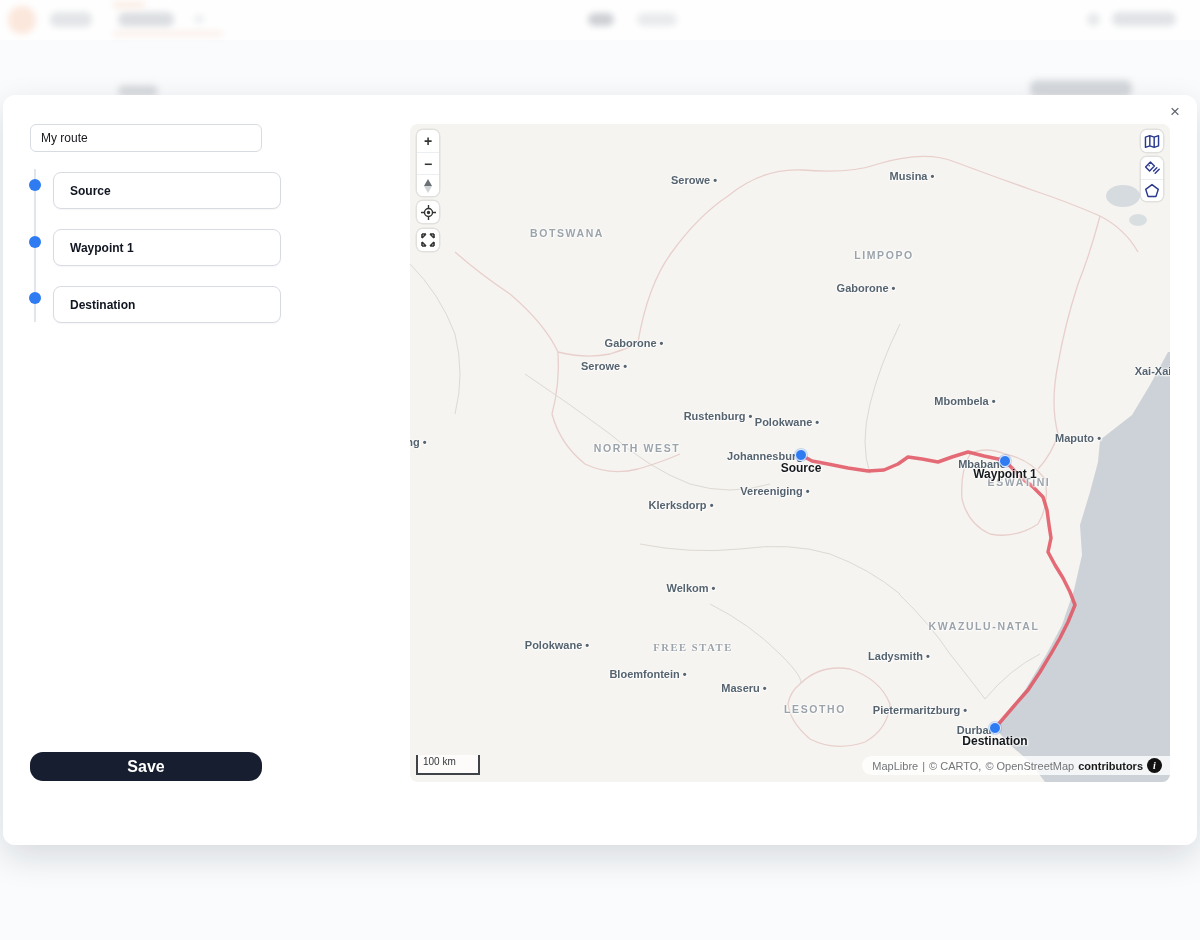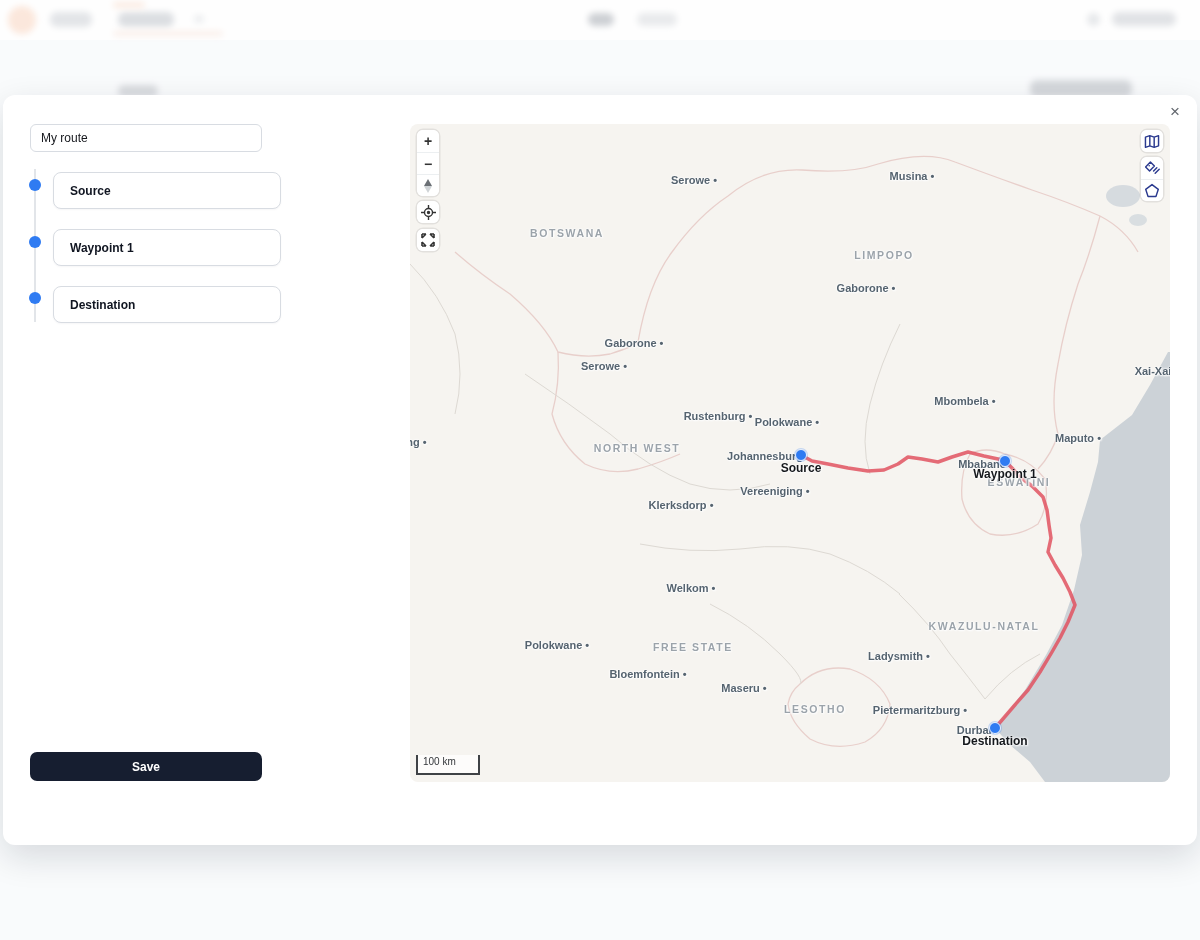--- a/index.html
+++ b/index.html
@@ -21,21 +21,21 @@
   .name-input { position:absolute; left:27px; top:29px; width:232px; height:28px;
     border:1px solid #d8dce2; border-radius:6px; padding:0 10px; font-size:12px; color:#16181d;
     font-family:"Liberation Sans", sans-serif; background:#fff; }
   .stops-line { position:absolute; left:31px; top:74px; width:2px; height:153px; background:#e2e5e9; }
   .stop-dot { position:absolute; left:26px; width:12px; height:12px; border-radius:50%; background:#2f7bf2; }
   .stop-card { position:absolute; left:50px; width:228px; height:37px; border:1px solid #d8dce2;
     border-radius:8px; background:#fff; display:flex; align-items:center; padding:0 16px;
     box-shadow:0 1px 2px rgba(16,24,40,.04); cursor:pointer; }
   .stop-card span { font-size:12px; font-weight:bold; color:#101521; }
   .save-btn { position:absolute; left:27px; top:657px; width:232px; height:29px; background:#161e30;
-    color:#fff; font-size:12px; font-weight:bold; border:none; border-radius:7px; cursor:pointer;
+    color:#fff; font-size:16px; font-weight:bold; border:none; border-radius:13px; cursor:pointer;
     font-family:"Liberation Sans", sans-serif; }
 
   
   .map { position:absolute; left:407px; top:29px; width:760px; height:658px; border-radius:8px;
     overflow:hidden; background:#f6f4f0; }
   .map svg.base { position:absolute; inset:0; }
   .map-label { position:absolute; transform:translate(-50%,-50%); white-space:nowrap;
     text-shadow:0 0 2px #fff,0 0 2px #fff,0 0 3px #fff,1px 1px 2px #fff; pointer-events:none; }
   .city-label { font-size:11px; font-weight:bold; color:#55636f; }
   .region-label { font-size:10.5px; font-weight:bold; color:#9ba3aa; letter-spacing:1.6px; }
@@ -151,21 +151,21 @@
         <span class="map-label city-label" style="left: 147px; top: 521px;">Polokwane •</span>
         <span class="map-label city-label" style="left: 238px; top: 550px;">Bloemfontein •</span>
         <span class="map-label city-label" style="left: 334px; top: 564px;">Maseru •</span>
         <span class="map-label city-label" style="left: 489px; top: 507px; margin-top: 25px;">Ladysmith •</span>
         <span class="map-label city-label" style="left: 510px; top: 586px;">Pietermaritzburg •</span>
         <span class="map-label city-label" style="left: 566px; top: 606px;">Durban</span>
         <span class="map-label region-label" style="left: 157px; top: 109px;">BOTSWANA</span>
         <span class="map-label region-label" style="left: 474px; top: 131px;">LIMPOPO</span>
         <span class="map-label region-label" style="left: 227px; top: 324px;">NORTH WEST</span>
         <span class="map-label region-label" style="left: 609px; top: 358px;">ESWATINI</span>
-        <span class="map-label region-label" style="left: 283px; top: 523px;">FREE STATE</span>
+        <span class="map-label region-label" style="left: 283px; top: 523px; font-family: Liberation Serif, serif;">FREE STATE</span>
         <span class="map-label region-label" style="left: 574px; top: 502px;">KWAZULU-NATAL</span>
         <span class="map-label region-label" style="left: 405px; top: 585px;">LESOTHO</span>
         <div class="map-marker" style="left: 391px; top: 331px; background: rgb(47, 123, 242);"></div>
         <div class="marker-label" style="left: 391px; top: 337px;">Source</div>
         <div class="map-marker" style="left: 595px; top: 337px; background: rgb(47, 123, 242);"></div>
         <div class="marker-label" style="left: 595px; top: 343px;">Waypoint 1</div>
         <div class="map-marker" style="left: 585px; top: 604px; background: rgb(47, 123, 242);"></div>
         <div class="marker-label" style="left: 585px; top: 610px;">Destination</div>
       </div>
 
@@ -215,14 +215,22 @@
         </svg>
       </button>
       <button>
         <svg width="16" height="15" viewBox="0 0 20 19" fill="none" stroke="#2b3a8f" stroke-width="1.8" stroke-linejoin="round">
           <path d="M10 2 L18 8 L15 17 L5 17 L2 8 Z"></path>
         </svg>
       </button>
     </div>
 
     <div class="scalebar">100 km</div>
+    <div class="attribution">
+      <span class="lnk">MapLibre</span>
+      <span>|</span>
+      <span class="lnk">© CARTO,</span>
+      <span class="lnk">© OpenStreetMap</span>
+      <span class="strong">contributors</span>
+      <button class="info-btn">i</button>
+    </div>
   </div>
 </div>
 
 </body></html>

